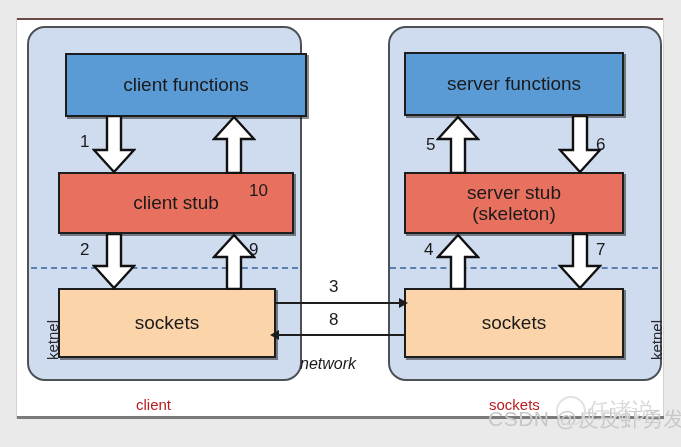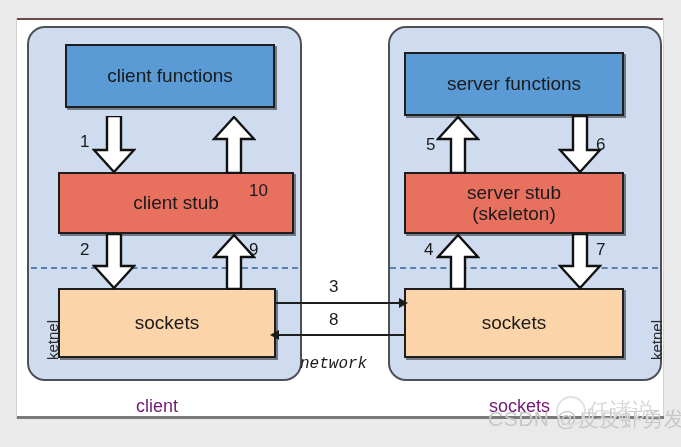--- a/index.html
+++ b/index.html
@@ -22,21 +22,21 @@
 
   
   .box{position:absolute;box-sizing:border-box;border:2px solid #1d1d1d;
        display:flex;align-items:center;justify-content:center;text-align:center;
        font-size:19px;color:#1a1a1a;line-height:1.12;
        box-shadow:2px 2px 0 rgba(0,0,0,0.45);}
   .box.blue{background:#5b9bd5;}
   .box.red{background:#e8705f;}
   .box.orange{background:#fbd4aa;align-items:center;}
 
-  #box-client-functions{left:65px;top:44px;width:210px;height:64px;}
+  #box-client-functions{left:65px;top:53px;width:242px;height:64px;}
   #box-client-stub{left:58px;top:172px;width:236px;height:62px;}
   #box-client-sockets{left:58px;top:288px;width:218px;height:70px;}
 
   #box-server-functions{left:404px;top:52px;width:220px;height:64px;}
   #box-server-stub{left:404px;top:172px;width:220px;height:62px;}
   #box-server-sockets{left:404px;top:288px;width:220px;height:70px;}
 
   
   .kernel-line{position:absolute;height:0;border-top:2.5px dashed #5b7fae;}
   #kline-client{left:31px;top:267px;width:267px;}
@@ -53,24 +53,24 @@
   .blockarrow svg{display:block;}
 
   
   .num{position:absolute;font-size:17px;color:#1a1a1a;}
 
   
   .netline{position:absolute;height:2px;background:#1d1d1d;}
   .nethead{position:absolute;width:0;height:0;}
   .nethead.right{border-left:9px solid #1d1d1d;border-top:5px solid transparent;border-bottom:5px solid transparent;}
   .nethead.left{border-right:9px solid #1d1d1d;border-top:5px solid transparent;border-bottom:5px solid transparent;}
-  #netlabel{position:absolute;left:300px;top:355px;font-size:16px;font-style:italic;color:#1a1a1a;font-family:Liberation Mono, monospace;}
-
-  
-  .caption{position:absolute;font-size:18px;color:#701a75;}
+  #netlabel{position:absolute;left:300px;top:355px;font-size:16px;font-style:italic;color:#1a1a1a;}
+
+  
+  .caption{position:absolute;font-size:15px;color:#b91c1c;}
   #cap-client{left:136px;top:396px;}
   #cap-server{left:489px;top:396px;}
 
   
   #watermark{position:absolute;left:488px;top:405px;font-size:21px;color:#c8c8c8;
              white-space:nowrap;letter-spacing:0.5px;}
   #watermark-logo{position:absolute;left:556px;top:396px;width:26px;height:26px;
                   border-radius:50%;border:2px solid #dcdcdc;opacity:.85;}
   #watermark-ghost{position:absolute;left:588px;top:396px;font-size:22px;color:#dadada;
                    white-space:nowrap;}

